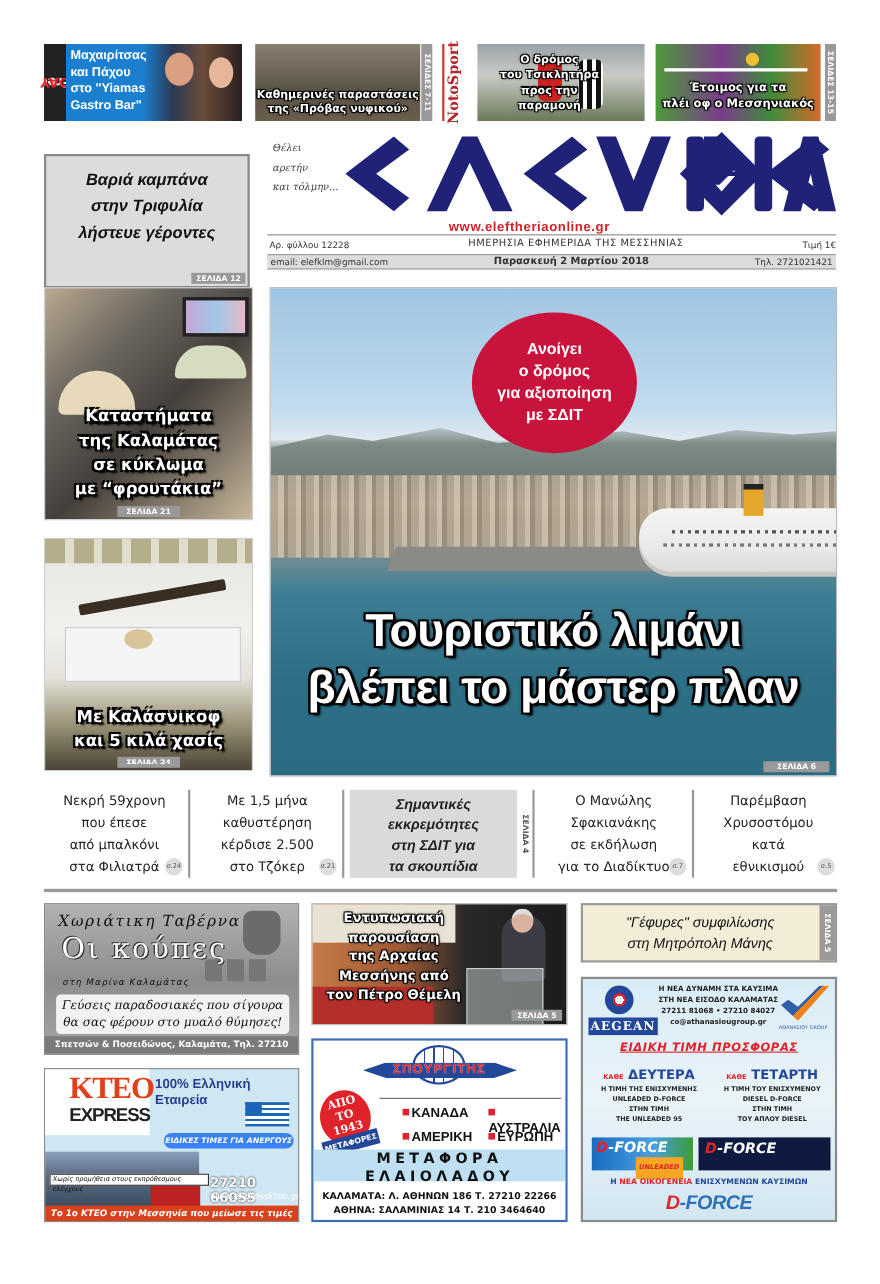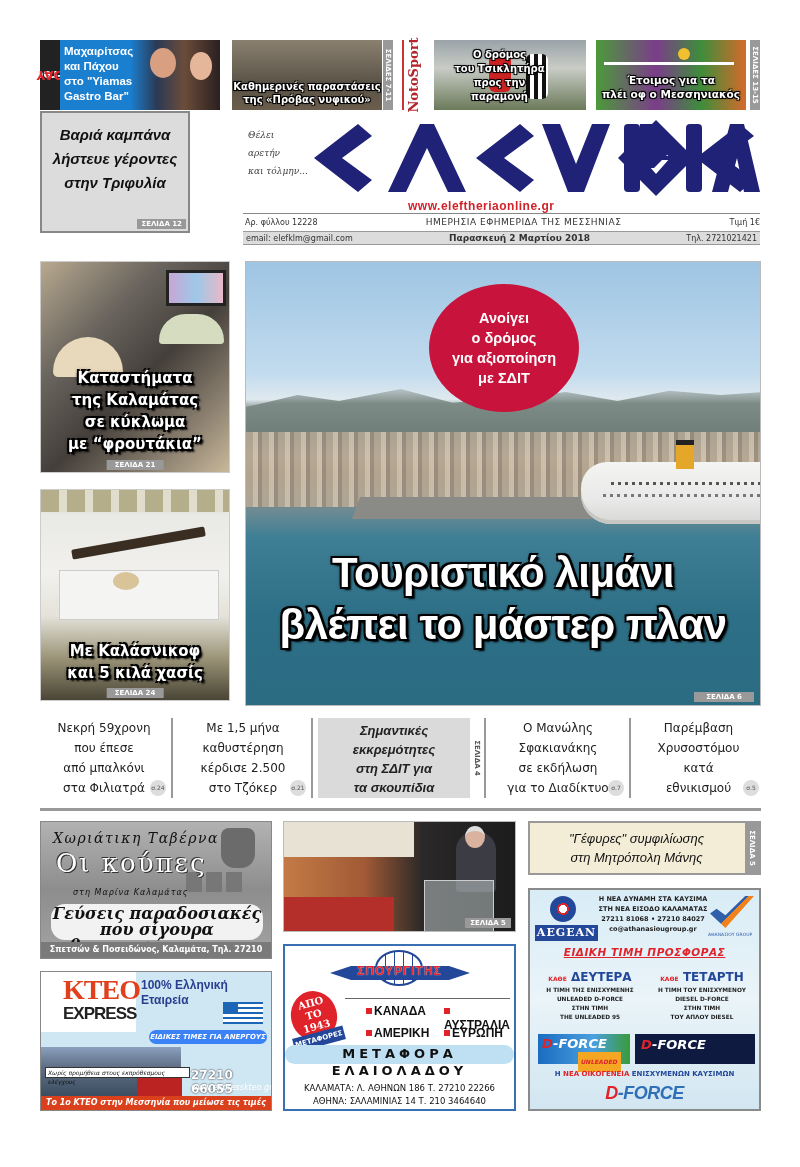--- a/index.html
+++ b/index.html
@@ -24,21 +24,21 @@
   .sel-vert span { position: absolute; left: 50%; top: 50%; transform: translate(-50%,-50%) rotate(90deg); white-space: nowrap; font-weight: bold; }
 
   .notosport { left: 402px; top: 40px; width: 20px; height: 70px; border-left: 2px solid #c33; }
   .notosport span { position: absolute; left: 50%; top: 50%; transform: translate(-50%,-50%) rotate(-90deg); white-space: nowrap; font-family: "DejaVu Serif", serif; font-size: 13px; font-weight: bold; color: #b3262d; }
   .promo3 { left: 434px; top: 40px; width: 152px; height: 70px; background: linear-gradient(180deg, #9aa3a8 0%, #c9ccc6 40%, #6b7a5a 100%); overflow: hidden; }
   .promo3 .txt { position: absolute; left: 18px; top: 8px; width: 95px; text-align: center; font-size: 10px; line-height: 14px; }
   .promo4 { left: 596px; top: 40px; width: 150px; height: 70px; background: linear-gradient(90deg, #4c9a3a 0%, #7b3d8a 40%, #3e8d3b 70%, #d66a2a 100%); overflow: hidden; }
   .promo4 .txt { position: absolute; left: 0; right: 0; top: 33px; text-align: center; font-size: 10.5px; line-height: 14px; }
 
   
-  .teaser12 { left: 40px; top: 111px; width: 150px; height: 122px; background: #dcdcdc; border: 2px solid #888; }
+  .teaser12 { left: 40px; top: 140px; width: 187px; height: 122px; background: #dcdcdc; border: 2px solid #888; }
   .teaser12 .t { position: absolute; left: 0; right: 0; top: 10px; text-align: center; font-style: italic; font-weight: bold; font-size: 15px; line-height: 24px; color: #111; font-family: "Liberation Sans", sans-serif; }
   .tagbox { background: #999; color: #fff; font-size: 7px; font-weight: bold; padding: 1px 4px; }
   .motto { left: 248px; top: 126px; font-family: "DejaVu Serif", serif; font-style: italic; font-size: 9px; color: #444; line-height: 18px; }
   .logo { left: 310px; top: 118px; width: 450px; height: 80px; }
   .url { left: 408px; top: 199px; font-size: 12px; font-weight: bold; color: #d0232a; letter-spacing: 0.5px; font-family: "Liberation Sans", sans-serif; }
   .rule1 { left: 243px; top: 213px; width: 517px; height: 1px; background: #888; }
   .metaline1 { left: 245px; top: 215px; width: 515px; height: 14px; font-size: 8px; color: #333; display: flex; justify-content: space-between; align-items: center; }
   .metaline1 .mid { letter-spacing: 0.5px; font-size: 9px; }
   .metaline2 { left: 243px; top: 231px; width: 517px; height: 14px; background: #dcdcdc; border-top: 1px solid #999; border-bottom: 1px solid #999; font-size: 8px; color: #333; display: flex; justify-content: space-between; align-items: center; padding: 0 3px; }
   .metaline2 .mid { font-weight: bold; font-size: 9px; }
@@ -76,24 +76,24 @@
   .tz { position: absolute; top: 0; height: 80px; text-align: center; font-size: 12px; line-height: 20px; color: #222; }
   .tz .pg { position: absolute; right: 2px; bottom: 2px; width: 16px; height: 16px; border-radius: 50%; background: #ddd; font-size: 6px; line-height: 16px; color: #555; }
   .vsep { position: absolute; top: 0; width: 2px; height: 80px; background: #999; }
   .tz-gray { background: #dadada; font-style: italic; font-weight: bold; font-size: 13px; line-height: 19px; padding-top: 3px; font-family: "Liberation Sans", sans-serif; }
   .hrule { left: 40px; top: 808px; width: 721px; height: 3px; background: #999; }
 
   
   .ad-taverna { left: 40px; top: 821px; width: 232px; height: 138px; background: linear-gradient(180deg, #b2b2b2 0%, #8d8d8d 50%, #a4a4a4 100%); border: 1px solid #888; overflow: hidden; }
   .ad-taverna .l1 { position: absolute; left: 12px; top: 8px; font-size: 14px; font-style: italic; color: #111; letter-spacing: 1.5px; font-family: "DejaVu Serif", serif; }
   .ad-taverna .l2 { position: absolute; left: 15px; top: 26px; font-size: 26px; color: #fff; text-shadow: 1px 1px 0 #333, -1px -1px 0 #333; font-family: "DejaVu Serif", serif; letter-spacing: 2px; }
-  .ad-taverna .l3 { position: absolute; left: 32px; top: 66px; font-size: 8px; font-style: italic; color: #111; letter-spacing: 1px; }
+  .ad-taverna .l3 { position: absolute; left: 16px; top: 66px; font-size: 8px; font-style: italic; color: #111; letter-spacing: 1px; }
   .ad-taverna .jug { position: absolute; right: 16px; top: 6px; width: 34px; height: 40px; background: #6b6b6b; border-radius: 8px 8px 14px 14px; }
   .ad-taverna .cups { position: absolute; right: 25px; top: 50px; width: 60px; height: 20px; background: repeating-linear-gradient(90deg, #777 0 16px, transparent 16px 20px); border-radius: 4px; }
-  .ad-taverna .slogan { position: absolute; left: 10px; top: 82px; width: 212px; height: 36px; background: #f2f2f2; border-radius: 14px; text-align: center; font-family: "DejaVu Serif", serif; font-style: italic; font-weight: bold; font-size: 16px; line-height: 16px; color: #111; padding-top: 2px; }
+  .ad-taverna .slogan { position: absolute; left: 10px; top: 82px; width: 212px; height: 36px; background: #f2f2f2; border-radius: 4px; text-align: center; font-family: "DejaVu Serif", serif; font-style: italic; font-weight: normal; font-size: 11px; line-height: 16px; color: #111; padding-top: 2px; }
   .ad-taverna .addr { position: absolute; left: 0; right: 0; bottom: 0; height: 16px; background: #7a7a7a; color: #fff; font-size: 8px; font-weight: bold; text-align: center; line-height: 16px; }
 
   .ad-kteo { left: 40px; top: 971px; width: 232px; height: 140px; background: #cfe6f3; border: 1px solid #888; overflow: hidden; }
   .ad-kteo .logo-area { position: absolute; left: 0; top: 0; width: 95px; height: 60px; background: #fff; }
   .ad-kteo .k1 { position: absolute; left: 22px; top: 2px; font-size: 28px; font-weight: bold; color: #e0401c; font-family: Liberation Serif, serif; letter-spacing: -1px; }
   .ad-kteo .k2 { position: absolute; left: 22px; top: 32px; font-size: 17px; font-weight: bold; color: #222; font-family: "Liberation Sans", sans-serif; letter-spacing: -1px; }
   .ad-kteo .h1 { position: absolute; left: 100px; top: 6px; font-size: 12px; font-weight: bold; color: #2a3e8f; line-height: 15px; font-family: "Liberation Sans", sans-serif; }
   .ad-kteo .flag { position: absolute; left: 182px; top: 30px; width: 40px; height: 22px; background: repeating-linear-gradient(180deg, #1c66b8 0 2.5px, #fff 2.5px 5px); }
   .ad-kteo .flag::before { content: ""; position: absolute; left: 0; top: 0; width: 15px; height: 12px; background: #1c66b8; }
   .ad-kteo .offer { position: absolute; left: 108px; top: 58px; width: 118px; height: 14px; background: #3b82f6; border-radius: 7px; color: #fff; font-size: 7px; font-style: italic; font-weight: bold; text-align: center; line-height: 14px; }
@@ -115,22 +115,22 @@
 
   .ad-spour { left: 283px; top: 944px; width: 233px; height: 167px; background: #fff; border: 2px solid #3b6fb4; overflow: hidden; }
   .ad-spour .globe { position: absolute; left: 90px; top: 4px; width: 48px; height: 36px; border: 2px solid #23489a; border-radius: 50%; background: repeating-linear-gradient(90deg, transparent 0 8px, #23489a 8px 9px); }
   .ad-spour .wing { position: absolute; left: 45px; top: 20px; width: 140px; height: 14px; background: #23489a; clip-path: polygon(0 50%, 15% 0, 85% 0, 100% 50%, 85% 100%, 15% 100%); }
   .ad-spour .name { position: absolute; left: 0; right: 0; top: 18px; text-align: center; font-size: 12px; font-weight: bold; color: #e3262c; text-shadow: 0 0 1px #fff; letter-spacing: 1px; font-family: "Liberation Sans", sans-serif; }
   .ad-spour .since { position: absolute; left: 6px; top: 45px; width: 46px; height: 50px; border-radius: 50%; background: #e0232a; color: #fff; text-align: center; font-family: "DejaVu Serif", serif; font-weight: bold; font-size: 10px; line-height: 12px; padding-top: 6px; transform: rotate(-15deg); }
   .ad-spour .metaf { position: absolute; left: 8px; top: 86px; width: 52px; height: 14px; background: #23489a; color: #fff; font-size: 7px; font-weight: bold; text-align: center; line-height: 14px; transform: rotate(-15deg); }
   .ad-spour .hr { position: absolute; left: 60px; top: 52px; width: 165px; height: 1px; background: #666; }
   .ad-spour .dest { position: absolute; font-size: 12px; font-weight: bold; color: #111; font-family: "Liberation Sans", sans-serif; padding-left: 11px; }
   .ad-spour .dest::before { content: ""; display: inline-block; width: 6px; height: 6px; background: #e0232a; margin-right: 2px; vertical-align: 1px; }
-  .ad-spour .band { position: absolute; left: 0; right: 0; top: 99px; height: 19px; background: #bfe0f2; text-align: center; font-size: 13px; font-weight: bold; letter-spacing: 4px; line-height: 17px; color: #111; font-family: "DejaVu Sans", sans-serif; border-radius: 10px; }
-  .ad-spour .addr { position: absolute; left: 0; right: 0; top: 136px; text-align: center; font-size: 8.5px; line-height: 13px; color: #111; }
+  .ad-spour .band { position: absolute; left: 0; right: 0; top: 99px; height: 29px; background: #bfe0f2; text-align: center; font-size: 13px; font-weight: bold; letter-spacing: 4px; line-height: 17px; color: #111; font-family: "DejaVu Sans", sans-serif; }
+  .ad-spour .addr { position: absolute; left: 0; right: 0; top: 136px; text-align: center; font-size: 8.5px; line-height: 13px; color: #111; font-weight: bold; }
 
   .teaser-mani { left: 528px; top: 821px; width: 233px; height: 54px; background: #f3ecd6; border: 2px solid #999; }
   .teaser-mani .t { position: absolute; left: 0; right: 16px; top: 6px; text-align: center; font-style: italic; font-size: 13px; line-height: 19px; color: #111; font-family: "Liberation Sans", sans-serif; }
   .teaser-mani .vs { position: absolute; right: 0; top: 0; width: 14px; height: 50px; }
 
   .ad-aegean { left: 528px; top: 888px; width: 233px; height: 223px; background: linear-gradient(180deg, #d9ecf6 0%, #eaf4f9 50%, #d2e6f1 100%); border: 2px solid #8a8a8a; overflow: hidden; }
   .ad-aegean .star { position: absolute; left: 20px; top: 6px; width: 26px; height: 26px; border-radius: 50%; background: radial-gradient(circle, #fff 0 4px, #e0232a 4px 6px, #23489a 6px 13px); }
   .ad-aegean .brand { position: absolute; left: 5px; top: 35px; width: 63px; height: 16px; background: #23489a; color: #fff; font-size: 11px; font-weight: bold; text-align: center; line-height: 16px; letter-spacing: 1px; font-family: "DejaVu Serif", serif; }
   .ad-aegean .info { position: absolute; left: 68px; top: 4px; width: 110px; text-align: center; font-size: 6.5px; font-weight: bold; line-height: 10px; color: #222; }
   .ad-aegean .check { position: absolute; left: 180px; top: 6px; width: 44px; height: 32px; background: linear-gradient(135deg, #2f5fa8 0%, #2f5fa8 50%, #f0821e 50%); clip-path: polygon(0 55%, 35% 100%, 100% 0, 80% 0, 35% 60%, 15% 40%); }
@@ -200,22 +200,22 @@
     <div>πλέι οφ ο Μεσσηνιακός</div>
   </div>
 </div>
 <div class="abs sel-vert" style="left:750px;top:40px;width:10px;height:70px;">
     <span>ΣΕΛΙΔΕΣ 13-15</span>
   </div>
 
 <div class="abs teaser12">
   <div class="t">
     <div>Βαριά καμπάνα</div>
+    <div>στην Τριφυλία</div>
     <div>λήστευε γέροντες</div>
-    <div>στην Τριφυλία</div>
   </div>
   <span class="abs tagbox" style="right:2px;bottom:2px;">ΣΕΛΙΔΑ 12</span>
 </div>
 
 <div class="abs motto">
   <div>Θέλει</div>
   <div>αρετήν</div>
   <div>και τόλμην...</div>
 </div>
 
@@ -385,20 +385,27 @@
   <div class="web">www.expresskteo.gr</div>
   <div class="foot">Το 1ο ΚΤΕΟ στην Μεσσηνία που μείωσε τις τιμές</div>
 </div>
 
 <div class="abs photo-ant">
   <div class="screen"></div>
   <div class="table"></div>
   <div class="man"></div>
   <div class="head"></div>
   <div class="podium"></div>
+  <div class="txt outline">
+    <div>Εντυπωσιακή</div>
+    <div>παρουσίαση</div>
+    <div>της Αρχαίας</div>
+    <div>Μεσσήνης από</div>
+    <div>τον Πέτρο Θέμελη</div>
+  </div>
   <span class="ps">ΣΕΛΙΔΑ 5</span>
 </div>
 
 <div class="abs ad-spour">
   <div class="globe"></div>
   <div class="wing"></div>
   <div class="name">ΣΠΟΥΡΓΙΤΗΣ</div>
   <div class="hr"></div>
   <div class="since">
     <div>ΑΠΟ</div>

